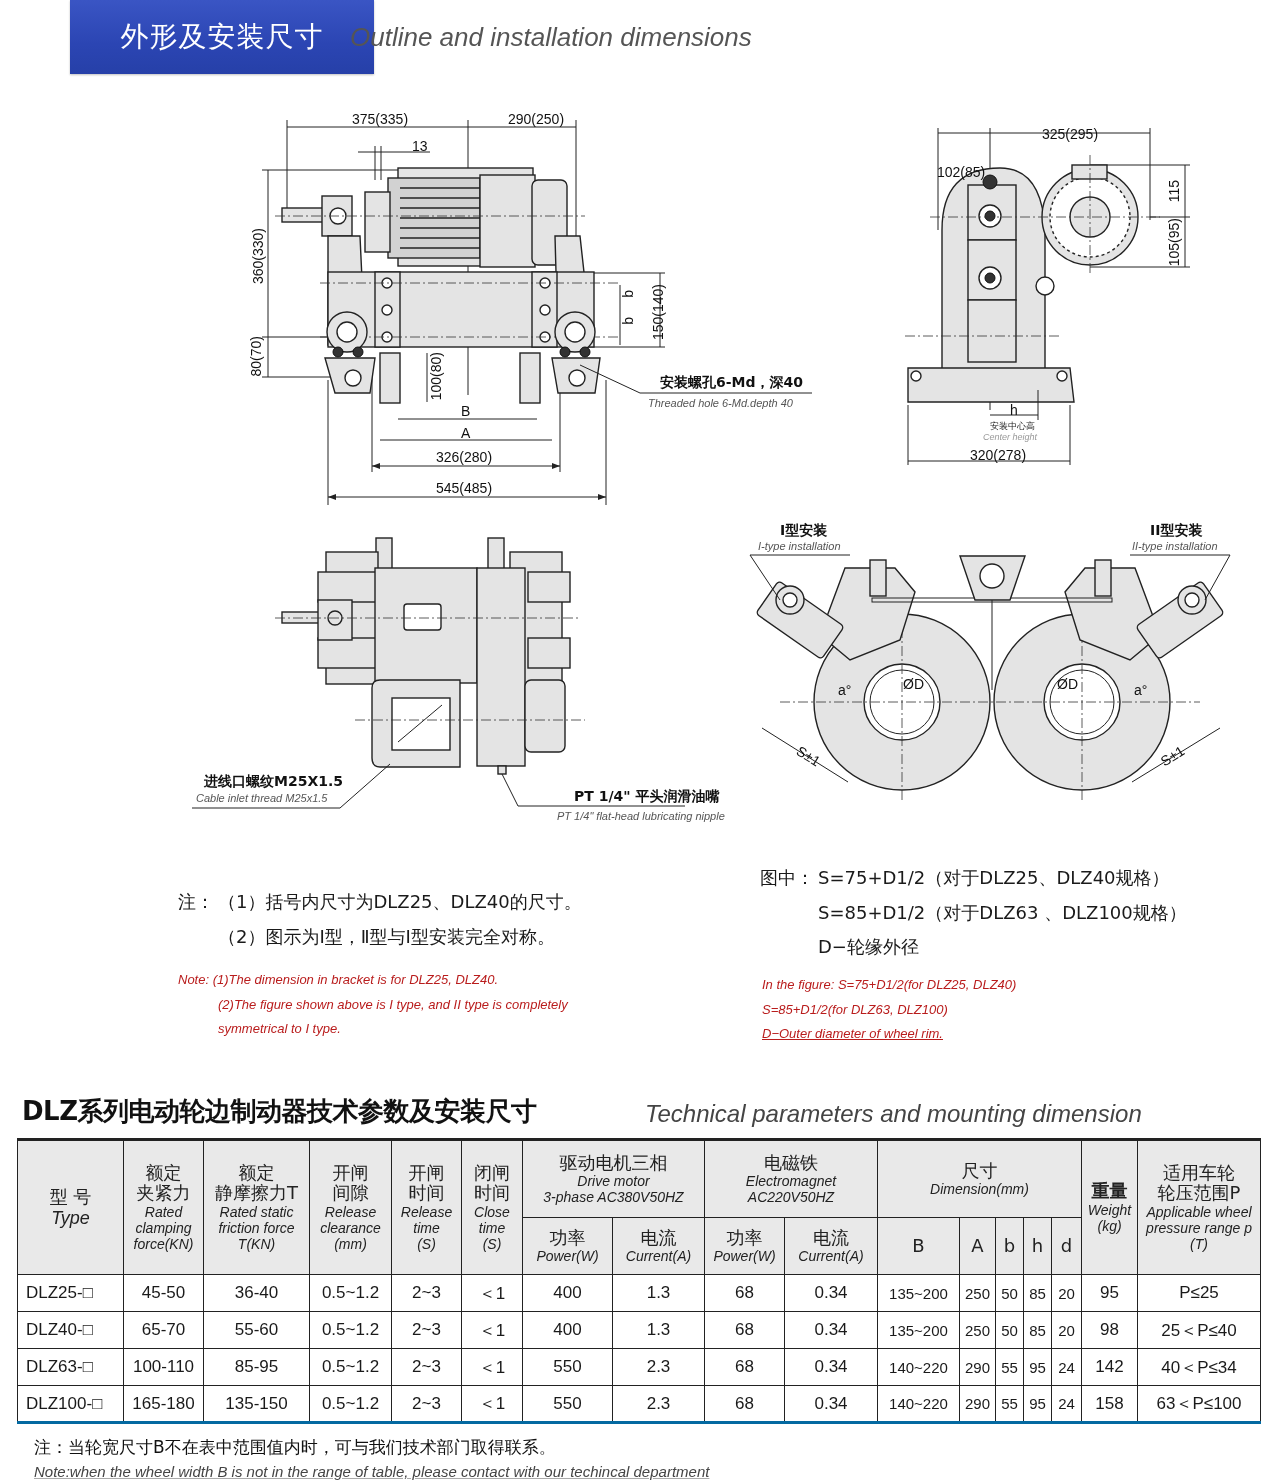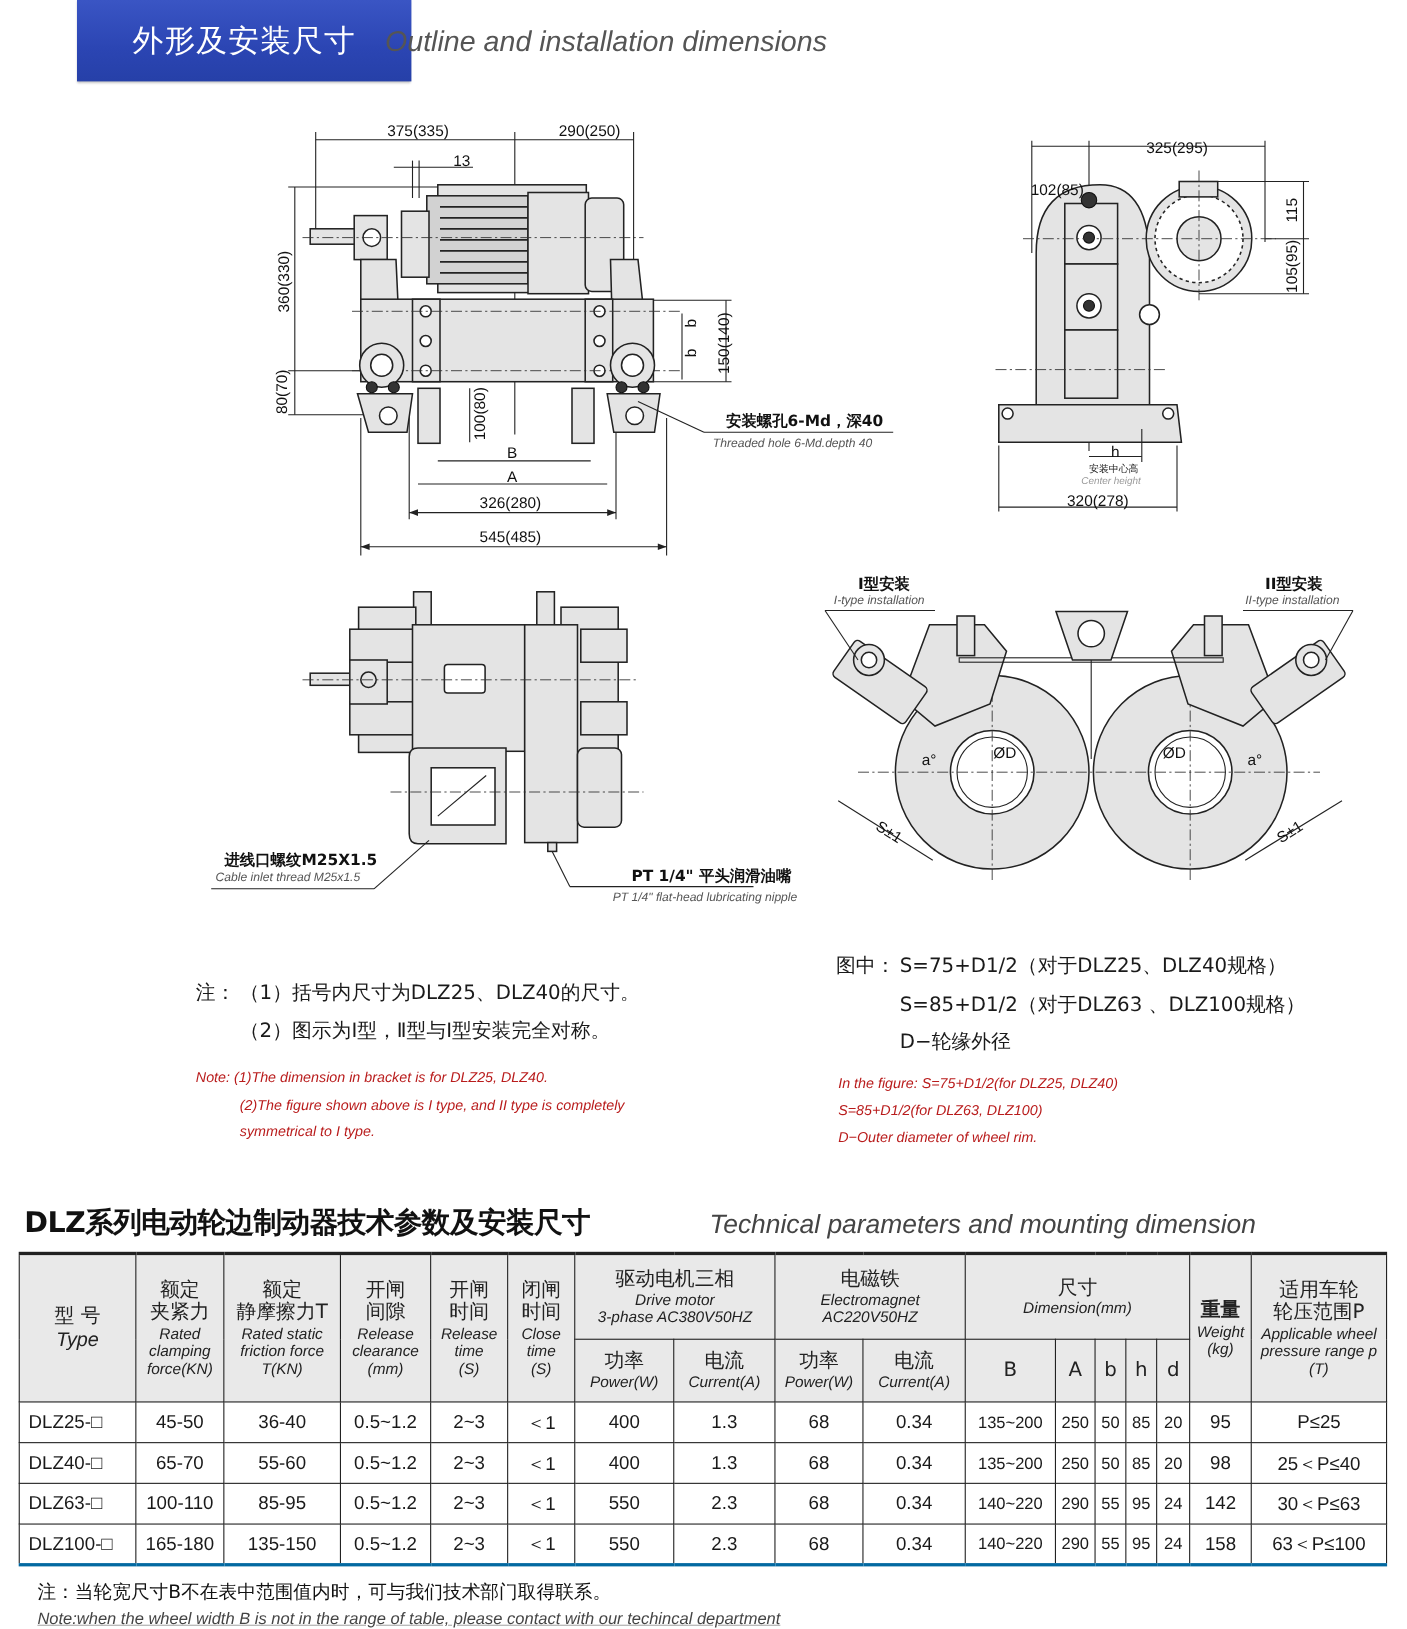--- a/index.html
+++ b/index.html
@@ -298,21 +298,21 @@
 <div class="abs note-en" style="left:178px;top:972px;">Note: (1)The dimension in bracket is for DLZ25, DLZ40.</div>
 <div class="abs note-en" style="left:218px;top:997px;">(2)The figure shown above is I type, and II type is completely</div>
 <div class="abs note-en" style="left:218px;top:1021px;">symmetrical to I type.</div>
 
 <div class="abs note-cn" style="left:760px;top:866px;">图中：</div>
 <div class="abs note-cn" style="left:818px;top:866px;">S=75+D1/2（对于DLZ25、DLZ40规格）</div>
 <div class="abs note-cn" style="left:818px;top:901px;">S=85+D1/2（对于DLZ63 、DLZ100规格）</div>
 <div class="abs note-cn" style="left:818px;top:935px;">D−轮缘外径</div>
 <div class="abs note-en" style="left:762px;top:977px;">In the figure: S=75+D1/2(for DLZ25, DLZ40)</div>
 <div class="abs note-en" style="left:762px;top:1002px;">S=85+D1/2(for DLZ63, DLZ100)</div>
-<div class="abs note-en" style="left:762px;top:1026px;">D−Outer diameter of wheel rim.</div>
+<div class="abs note-en" style="left:762px;top:1026px;text-decoration:underline;">D−Outer diameter of wheel rim.</div>
 
 <div class="abs sec-cn">DLZ系列电动轮边制动器技术参数及安装尺寸</div>
 <div class="abs sec-en">Technical parameters and mounting dimension</div>
 
 <table class="spec">
   <colgroup>
     <col style="width:106px">
       <col style="width:80px">
       <col style="width:106px">
       <col style="width:82px">
@@ -481,21 +481,21 @@
       <td>550</td>
         <td>2.3</td>
         <td>68</td>
         <td>0.34</td>
       <td class="dimsm">140~220</td>
         <td class="dimsm">290</td>
         <td class="dimsm">55</td>
         <td class="dimsm">95</td>
         <td class="dimsm">24</td>
       <td>142</td>
-        <td>30＜P≤63</td>
+        <td>40＜P≤34</td>
     </tr>
     <tr>
       <td class="type">DLZ100-□</td>
         <td>165-180</td>
         <td>135-150</td>
         <td>0.5~1.2</td>
         <td>2~3</td>
         <td>＜1</td>
       <td>550</td>
         <td>2.3</td>

